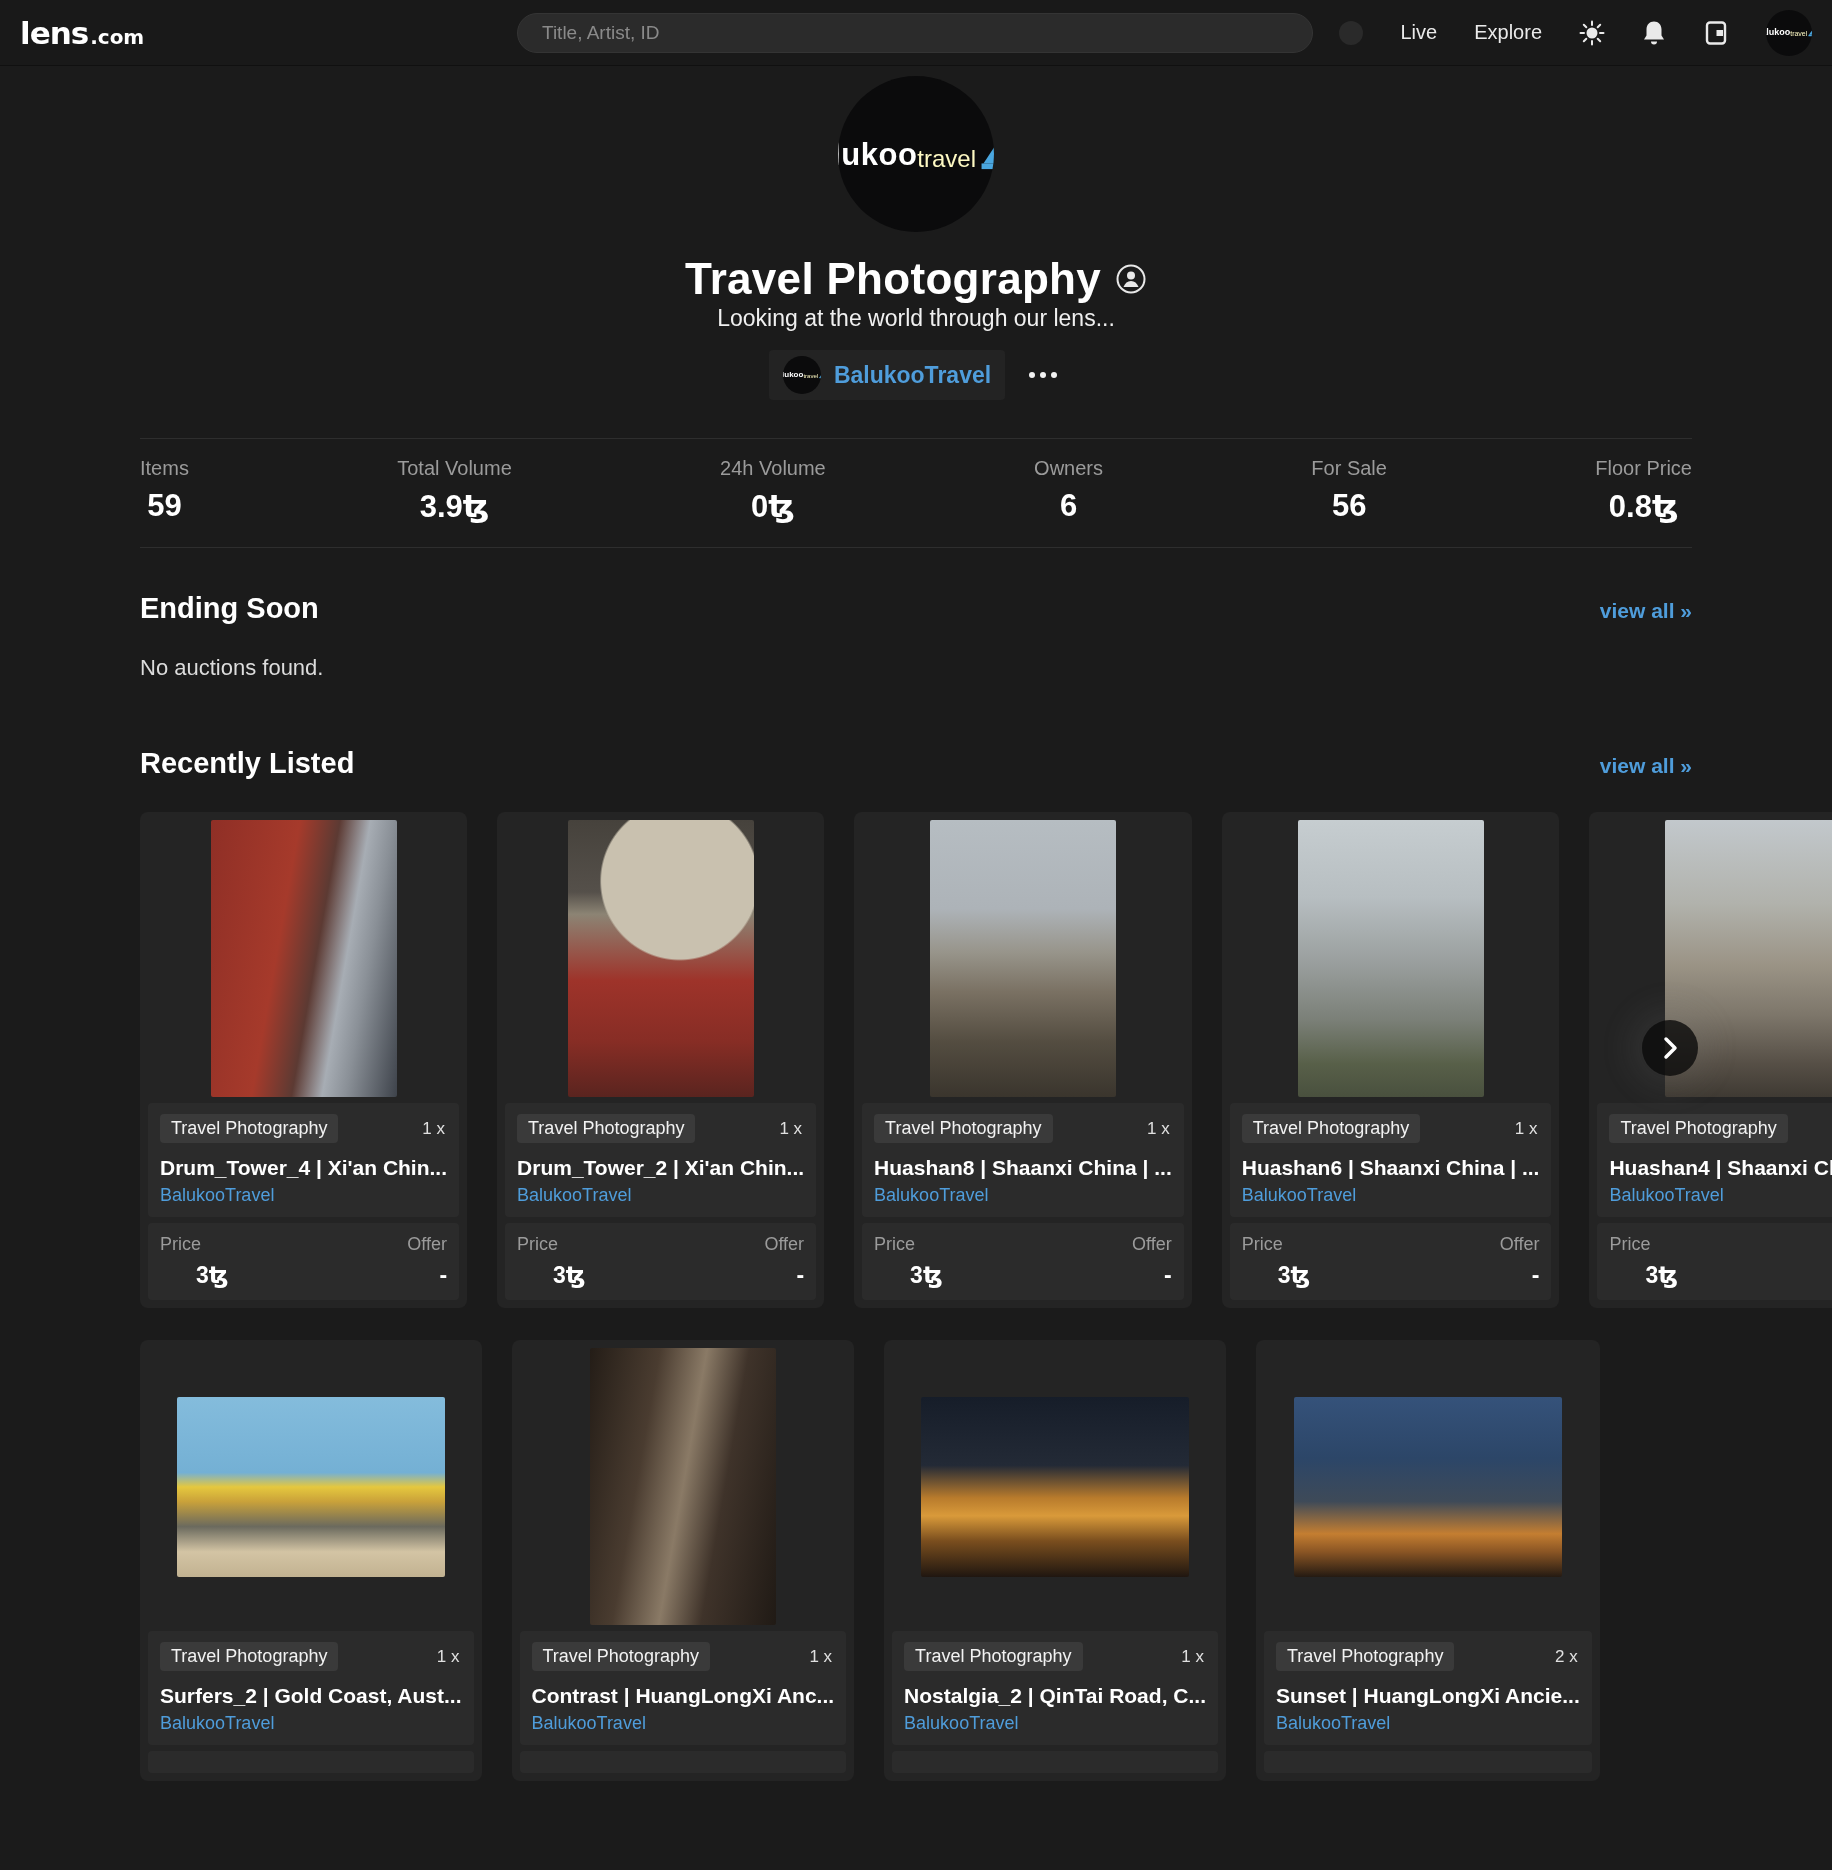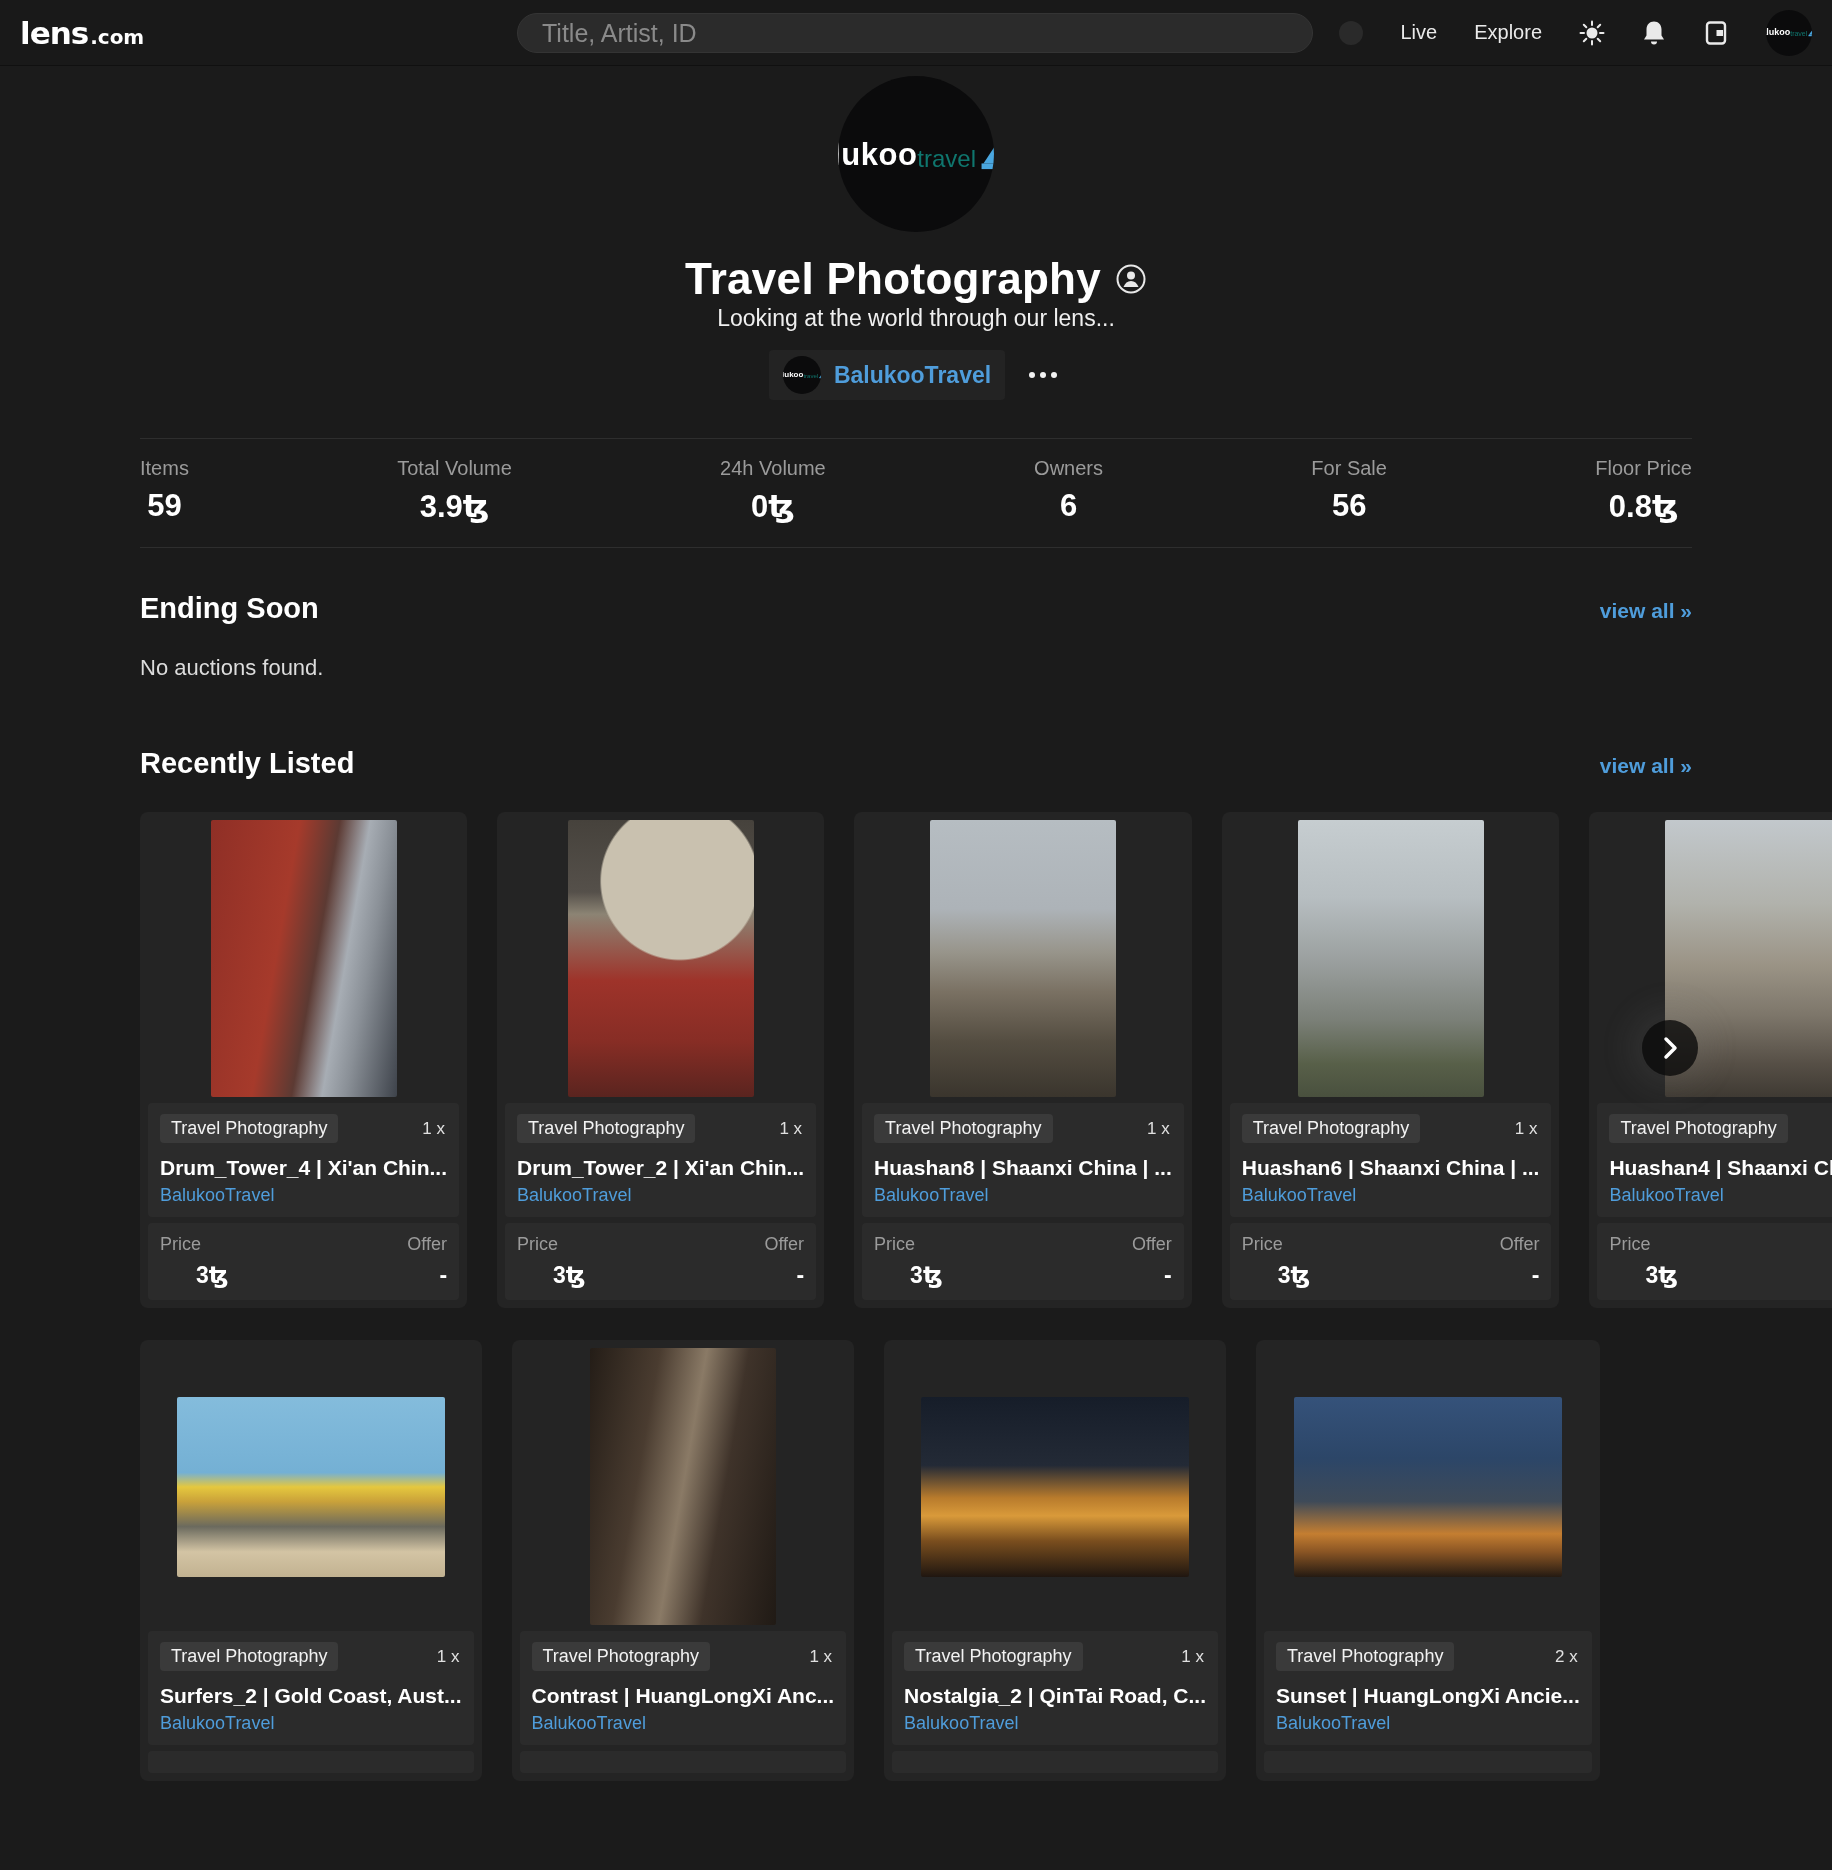--- a/index.html
+++ b/index.html
@@ -12,33 +12,33 @@
   .navbar {
     height:66px; background:#191919; border-bottom:1px solid #101010;
     display:flex; align-items:center; padding:0 20px; position:relative;
   }
   .logo { display:flex; align-items:baseline; cursor:pointer; }
   .logo-main { font-family:"DejaVu Sans", sans-serif; font-weight:bold; font-size:31px; letter-spacing:-1px; }
   .logo-suffix { font-family:"DejaVu Sans", sans-serif; font-weight:bold; font-size:20px; margin-left:2px; }
   .search-input {
     position:absolute; left:517px; top:13px; width:796px; height:40px;
     background:#2b2b2b; border:1px solid #343434; border-radius:20px;
-    color:#ddd; font-size:25px; padding:0 24px; outline:none;
+    color:#ddd; font-size:19px; padding:0 24px; outline:none;
     font-family:"Liberation Sans", sans-serif;
   }
   .search-input::placeholder { color:#8a8a8a; }
   .nav-right { margin-left:auto; display:flex; align-items:center; gap:37px; }
   .dim-dot { width:24px; height:24px; border-radius:50%; background:#2a2a2a; }
   .nav-link { font-size:20px; color:#eaeaea; cursor:pointer; }
   .nav-icon { display:flex; align-items:center; cursor:pointer; }
   
   .balogo { background:#0b0b0c; border-radius:50%; display:flex; 
             align-items:center; justify-content:center; overflow:hidden; }
   .balogo .l1 { font-weight:bold; color:#fff; line-height:1; }
-  .balogo .l2 { color:#0f766e; line-height:1; display:flex; align-items:flex-end; }
+  .balogo .l2 { color:#fef9c3; line-height:1; display:flex; align-items:flex-end; }
   .balogo-xl { width:156px; height:156px; }
   .balogo-xl .l1 { font-size:31px; letter-spacing:.5px; }
   .balogo-xl .l2 { font-size:24px; gap:3px; }
   .balogo-sm { width:46px; height:46px; }
   .balogo-sm .l1 { font-size:9px; }
   .balogo-sm .l2 { font-size:7px; gap:1px; }
   .balogo-xs { width:38px; height:38px; }
   .balogo-xs .l1 { font-size:8px; }
   .balogo-xs .l2 { font-size:6px; gap:1px; }
   

